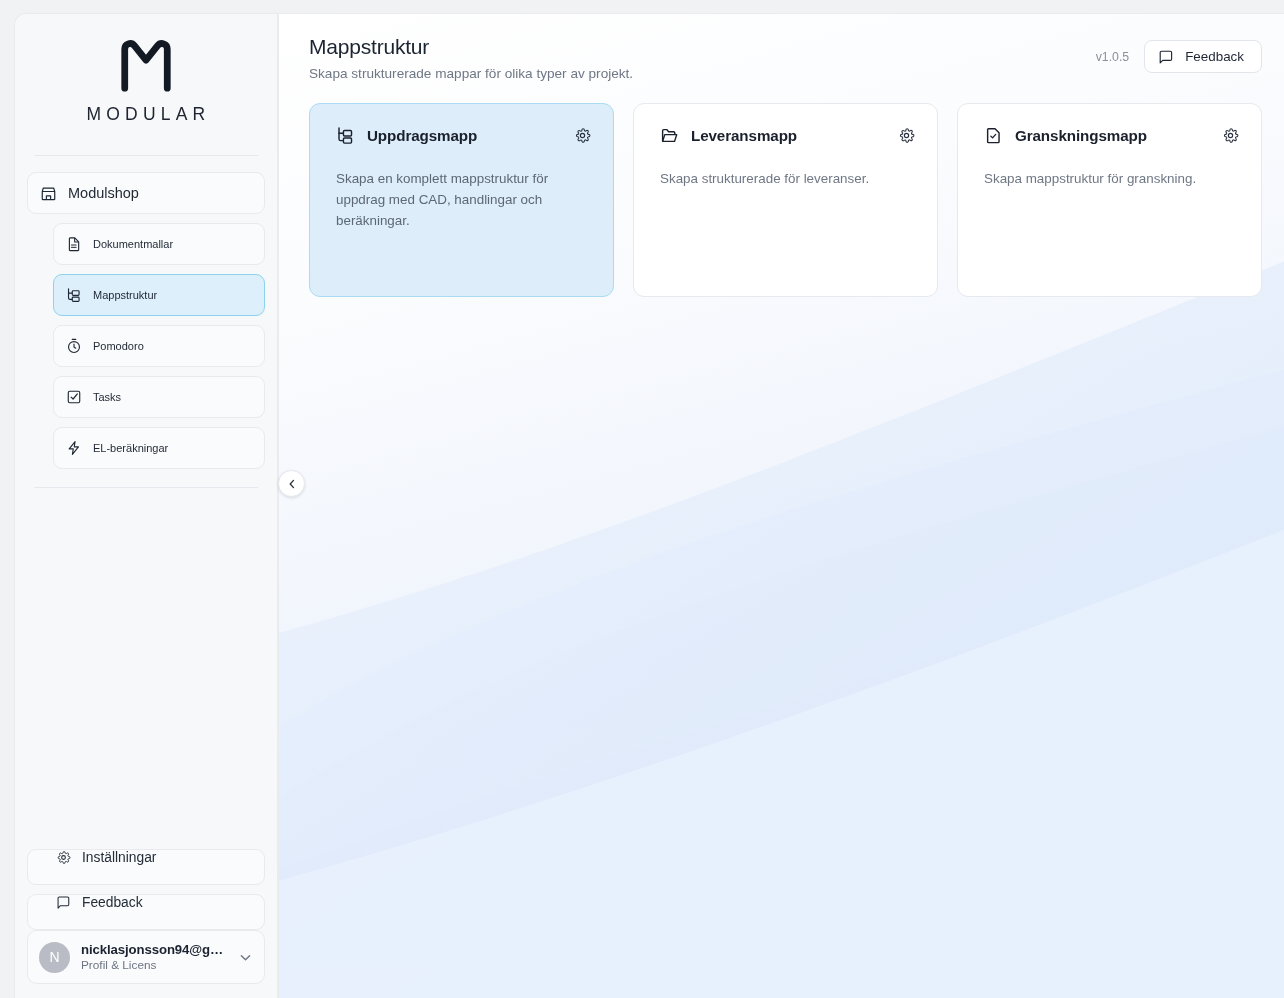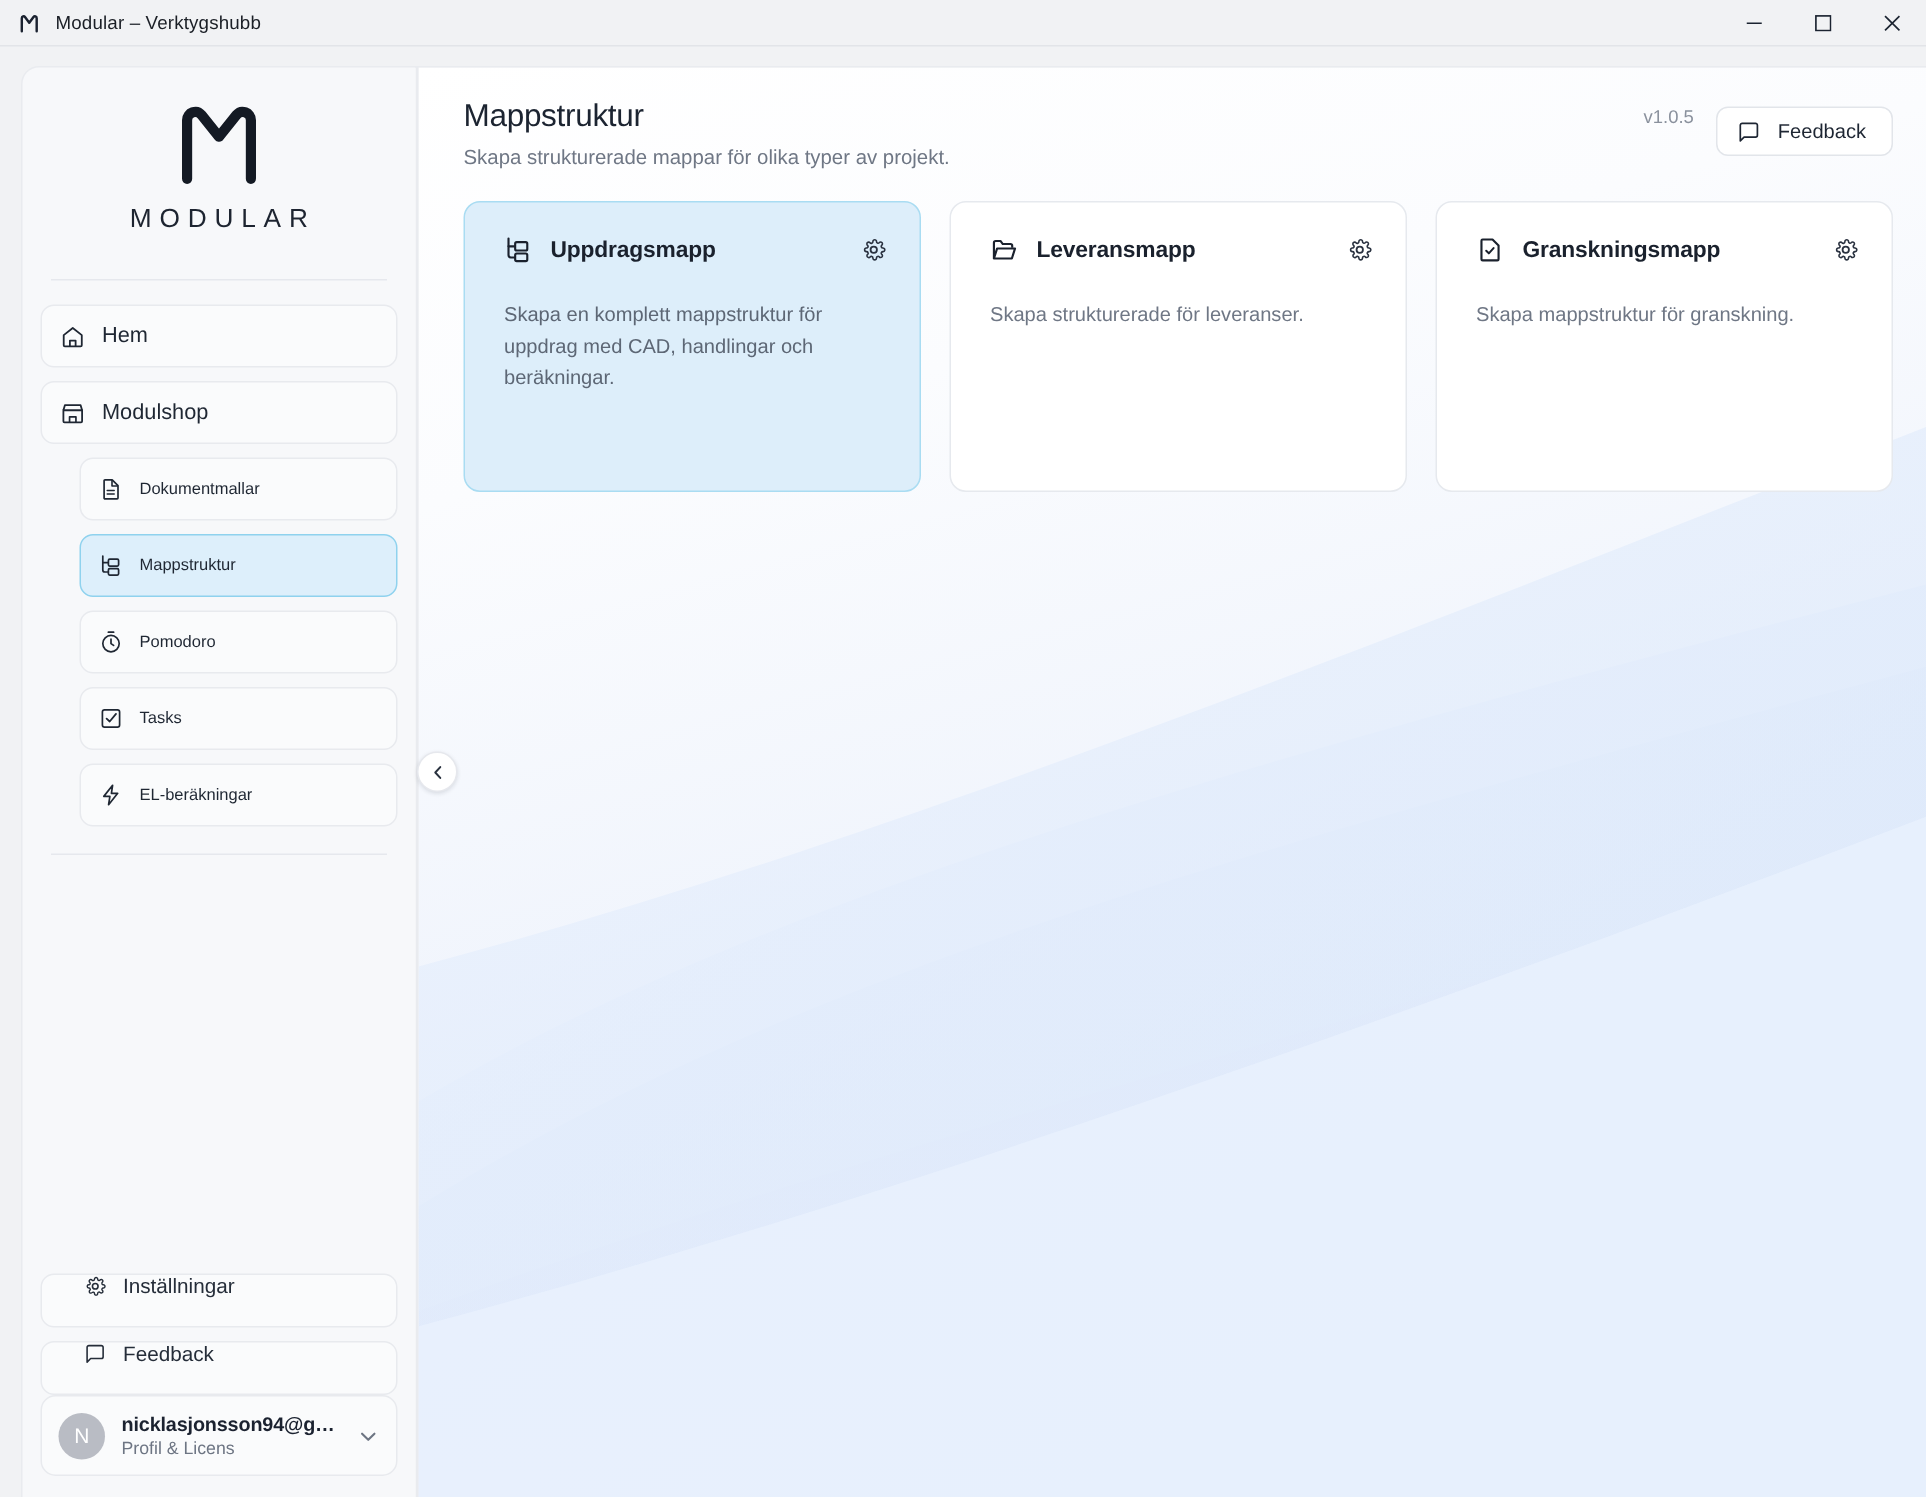--- a/index.html
+++ b/index.html
@@ -196,21 +196,21 @@
 
   .head { display: flex; align-items: flex-start; }
   .head-left { flex: 1 1 auto; }
   .page-title {
     font-size: 21px; color: #1c2431; font-weight: 400; letter-spacing: -0.2px;
   }
   .page-sub {
     margin-top: 7px;
     font-size: 13.6px; color: #6f7785;
   }
-  .head-right { display: flex; gap: 15px; padding-top: 5px; }
+  .head-right { display: flex; align-items: center; gap: 15px; padding-top: 5px; }
   .version { font-size: 12.3px; color: #8a919d; }
   .feedback-btn {
     height: 33px;
     display: flex; align-items: center; gap: 11px;
     padding: 0 17px 0 13px;
     background: #ffffff;
     border: 1px solid #e2e5ea;
     border-radius: 8px;
     font-size: 13.4px; color: #1e2633;
     cursor: pointer;
@@ -251,68 +251,35 @@
     font-size: 13.4px; line-height: 21px; color: #6f7785;
     max-width: 240px;
   }
   .card.selected .card-desc { color: #5d6775; }
 </style>
 </head>
 <body>
 
 <div class="window">
 
-  <div class="titlebar">
-    <div class="title-left">
-      <svg class="title-logo" viewBox="0 0 24 24" fill="none">
-        <path d="M5 19.5V7.2c0-1.6 2-2.3 3-1l4 5.3 4-5.3c1-1.3 3-.6 3 1v12.3" stroke="#1b2230" stroke-width="2.3" stroke-linecap="round" stroke-linejoin="round"></path>
-      </svg>
-      <span class="title-text">Modular – Verktygshubb</span>
-    </div>
-    <div class="win-controls">
-      <div class="win-btn">
-        <svg width="11" height="11" viewBox="0 0 11 11">
-          <line x1="0.5" y1="5.5" x2="10.5" y2="5.5" stroke="currentColor" stroke-width="1.1"></line>
-        </svg>
-      </div>
-      <div class="win-btn">
-        <svg width="11" height="11" viewBox="0 0 11 11">
-          <rect x="0.6" y="0.6" width="9.8" height="9.8" fill="none" stroke="currentColor" stroke-width="1.1"></rect>
-        </svg>
-      </div>
-      <div class="win-btn close">
-        <svg width="11" height="11" viewBox="0 0 11 11">
-          <line x1="0.7" y1="0.7" x2="10.3" y2="10.3" stroke="currentColor" stroke-width="1.1"></line>
-          <line x1="10.3" y1="0.7" x2="0.7" y2="10.3" stroke="currentColor" stroke-width="1.1"></line>
-        </svg>
-      </div>
-    </div>
-  </div>
 
   <div class="appbody">
 
     <aside class="sidebar">
 
       <div class="brand">
         <svg class="brand-mark" viewBox="0 0 64 60" fill="none">
           <path d="M10 54V13.5C10 8.2 16.6 5.8 20 10l12 15 12-15c3.4-4.2 10-1.8 10 3.5V54" stroke="#141a24" stroke-width="7" stroke-linecap="round" stroke-linejoin="round"></path>
         </svg>
         <div class="brand-word">MODULAR</div>
       </div>
       <div class="brand-rule"></div>
 
       <nav class="nav">
 
-        <div class="nav-item">
-          <svg class="ico" viewBox="0 0 24 24" fill="none">
-            <path d="M3.5 10.5 12 3.8l8.5 6.7V20a1 1 0 0 1-1 1h-15a1 1 0 0 1-1-1v-9.5Z" stroke="currentColor" stroke-width="1.7" stroke-linejoin="round"></path>
-            <path d="M9.3 21v-5.4h5.4V21" stroke="currentColor" stroke-width="1.7" stroke-linejoin="round"></path>
-          </svg>
-          <span>Hem</span>
-        </div>
 
         <div class="nav-item">
           <svg class="ico" viewBox="0 0 24 24" fill="none">
             <path d="M3.2 9.2 4.6 4.4h14.8l1.4 4.8" stroke="currentColor" stroke-width="1.7" stroke-linejoin="round"></path>
             <path d="M3.2 9.2h17.6v10.4a1 1 0 0 1-1 1H4.2a1 1 0 0 1-1-1V9.2Z" stroke="currentColor" stroke-width="1.7" stroke-linejoin="round"></path>
             <path d="M9 20.6v-5.2h6v5.2" stroke="currentColor" stroke-width="1.6" stroke-linejoin="round"></path>
           </svg>
           <span>Modulshop</span>
         </div>
 

